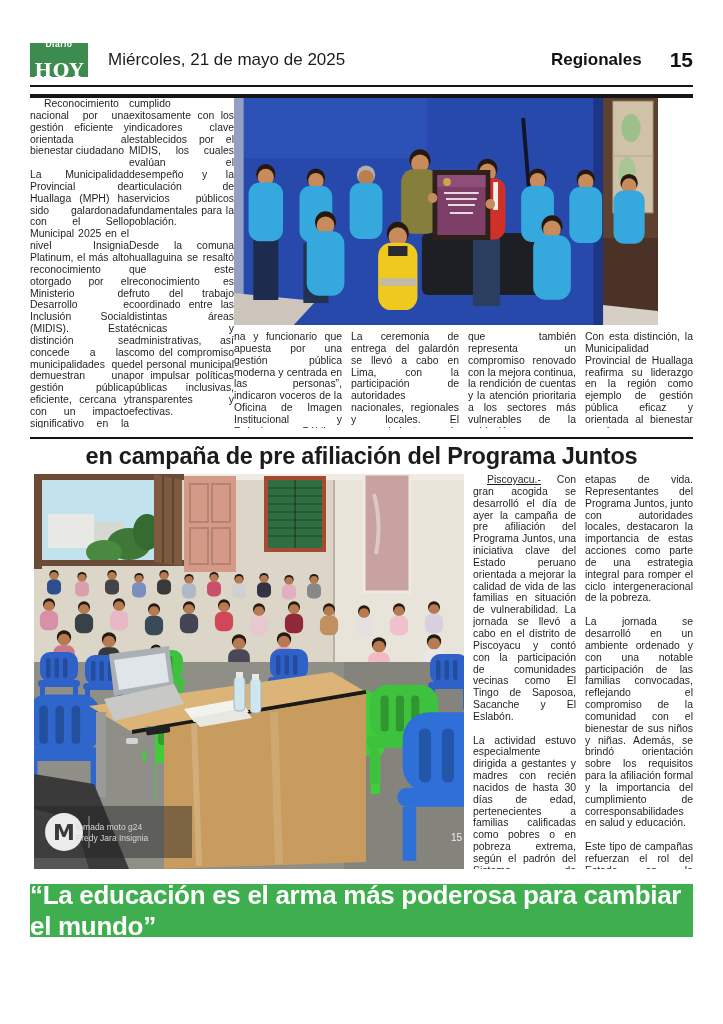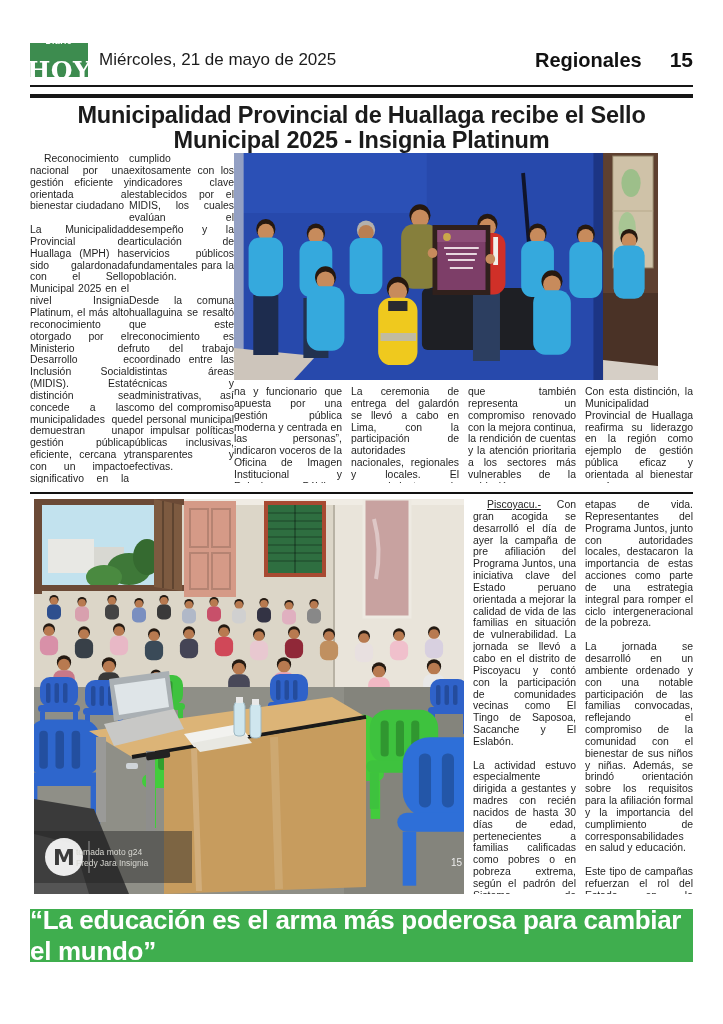--- a/index.html
+++ b/index.html
@@ -3,24 +3,24 @@
 <meta charset="utf-8">
 <style>
   html,body{margin:0;padding:0;background:#e8e8e8;}
   .page{width:723px;height:1024px;background:#ffffff;margin:0 auto;position:relative;overflow:hidden;
         font-family:"Liberation Sans",sans-serif;color:#202020;}
   .inner{padding:0 30px;}
   
   .hdr{margin-top:42px;height:36px;display:flex;align-items:center;}
   .logo{width:58px;height:34px;background:#3d8c4f;display:flex;flex-direction:column;align-items:center;justify-content:center;line-height:1;}
   .logo .ltop{color:#fff;font-size:8.5px;font-weight:bold;letter-spacing:.5px;margin-bottom:12px;}
-  .logo .lmain{color:#fff;font-family:"DejaVu Serif",serif;font-weight:bold;font-size:25px;letter-spacing:.5px;}
-  .hdate{margin-left:11px;font-size:17px;color:#1c1c1c;}
+  .logo .lmain{color:#fff;font-family:"DejaVu Serif",serif;font-weight:bold;font-size:19px;letter-spacing:.5px;}
+  .hdate{margin-left:20px;font-size:17px;color:#1c1c1c;}
   .hspacer{flex:1;}
-  .hsection{font-size:20px;font-weight:bold;color:#111;}
+  .hsection{font-size:17px;font-weight:bold;color:#111;}
   .hpage{font-size:21px;font-weight:bold;color:#111;margin-left:28px;}
   .rule2{margin-top:7px;height:7px;border-top:2px solid #161616;border-bottom:4px solid #161616;}
   
   .h1{margin-top:5px;text-align:center;font-weight:bold;color:#1b1b1b;font-size:23.5px;line-height:25px;letter-spacing:-.2px;}
   
   .a1body{display:grid;grid-template-columns:99px 105px 1fr;height:330px;overflow:hidden;}
   .coltext{font-size:10.45px;line-height:11.85px;text-align:justify;white-space:pre-line;overflow:hidden;color:#1f1f1f;}
   .indent{text-indent:14px;}
   .a1right{display:flex;flex-direction:column;}
   .photo1{width:424px;height:227px;}
@@ -50,24 +50,20 @@
         <span class="ltop">Diario</span>
         <span class="lmain">HOY</span>
       </div>
       <span class="hdate">Miércoles, 21 de mayo de 2025</span>
       <span class="hspacer"></span>
       <span class="hsection">Regionales</span>
       <span class="hpage">15</span>
     </div>
     <div class="rule2"></div>
 
-    <div class="h1">
-      <div>Municipalidad Provincial de Huallaga recibe el Sello</div>
-      <div>Municipal 2025 - Insignia Platinum</div>
-    </div>
 
     <div class="a1body">
       <div class="coltext indent">Reconocimiento nacional por una gestión eficiente y orientada al bienestar ciudadano
 
 La Municipalidad Provincial de Huallaga (MPH) ha sido galardonada con el Sello Municipal 2025 en el nivel Insignia Platinum, el más alto reconocimiento otorgado por el Ministerio de Desarrollo e Inclusión Social (MIDIS). Esta distinción se concede a las municipalidades que demuestran una gestión pública eficiente, cercana y con un impacto significativo en la mejora de la calidad de vida de sus ciudadanos.
 
 El logro representa un hito destacado en la gestión municipal, tras haber</div>
       <div class="coltext">cumplido exitosamente con los indicadores clave establecidos por el MIDIS, los cuales evalúan el desempeño y la articulación de servicios públicos fundamentales para la población.
 
 Desde la comuna huallaguina se resaltó que este reconocimiento es fruto del trabajo coordinado entre las distintas áreas técnicas y administrativas, así como del compromiso del personal municipal por impulsar políticas públicas inclusivas, transparentes y efectivas.
@@ -140,20 +136,21 @@
           <div class="coltext">La ceremonia de entrega del galardón se llevó a cabo en Lima, con la participación de autoridades nacionales, regionales y locales. El reconocimiento no solo destaca los avances institucionales, sino</div>
           <div class="coltext">que también representa un compromiso renovado con la mejora continua, la rendición de cuentas y la atención prioritaria a los sectores más vulnerables de la población.</div>
           <div class="coltext">Con esta distinción, la Municipalidad Provincial de Huallaga reafirma su liderazgo en la región como ejemplo de gestión pública eficaz y orientada al bienestar común.</div>
         </div>
       </div>
     </div>
 
     <div class="rulethin"></div>
 
     <div class="h2">
+      <div>en campaña de pre afiliación del Programa Juntos</div>
     </div>
 
     <div class="a2body">
       <div class="photo2wrap">
 
         <svg viewBox="0 0 430 395" preserveAspectRatio="none">
           <defs>
             <g id="pers">
               <circle cx="0" cy="-7.5" r="4.6" fill="#241a12"></circle>
               <circle cx="0" cy="-6" r="3.9" fill="#b87a50"></circle>

